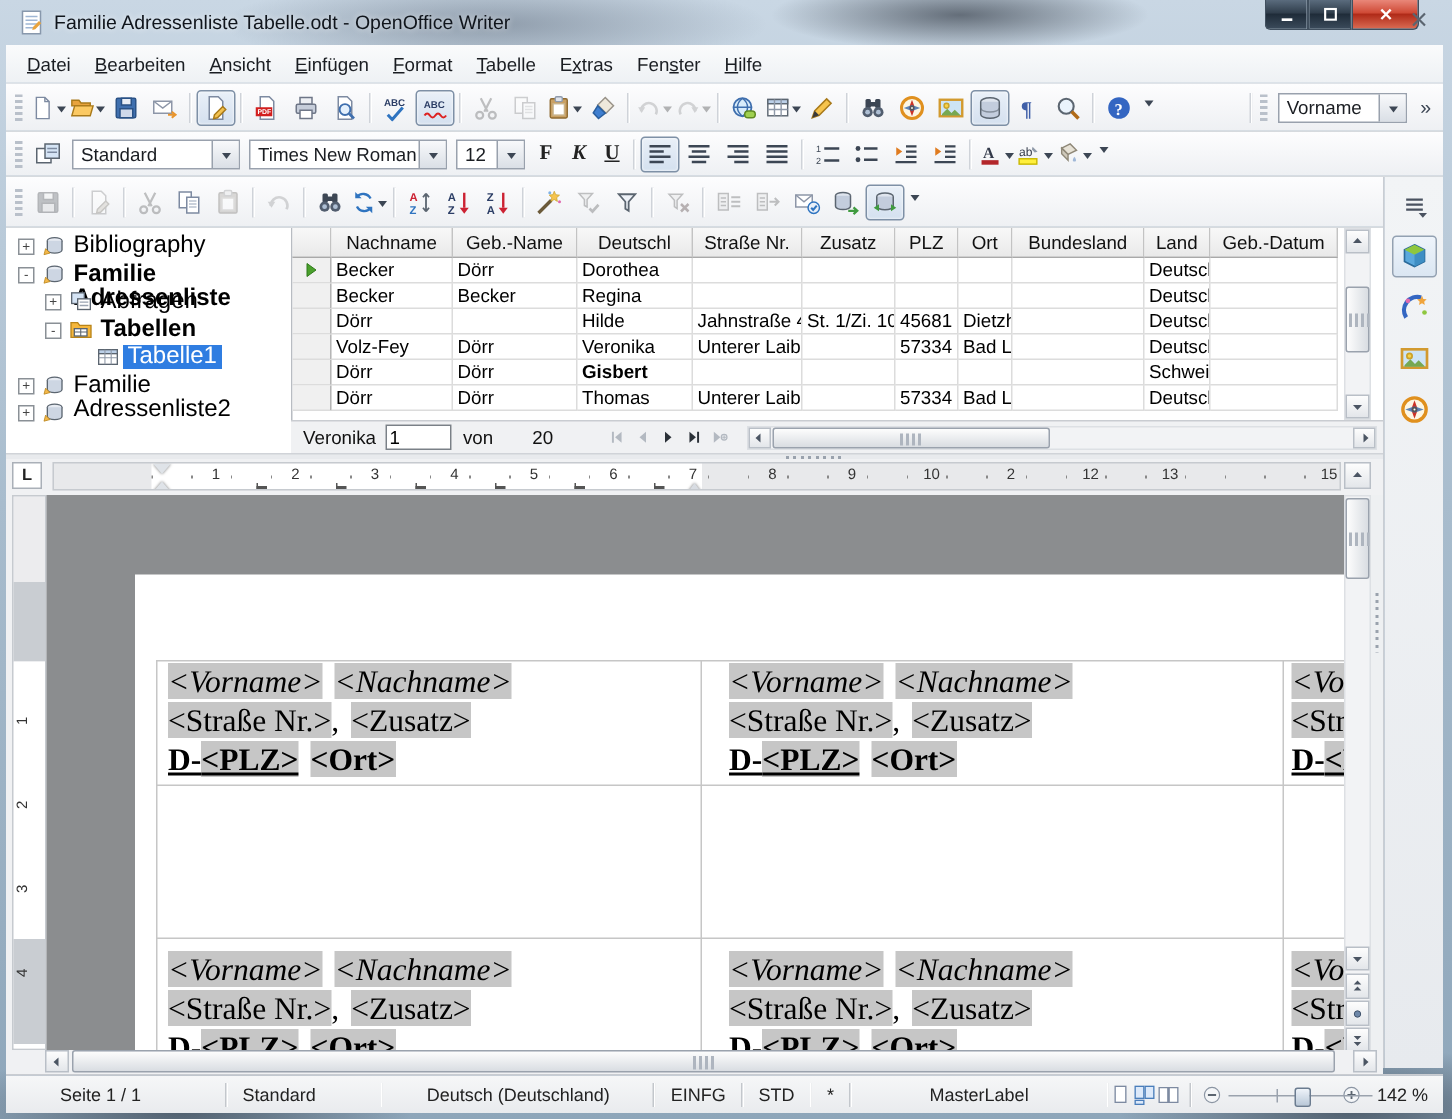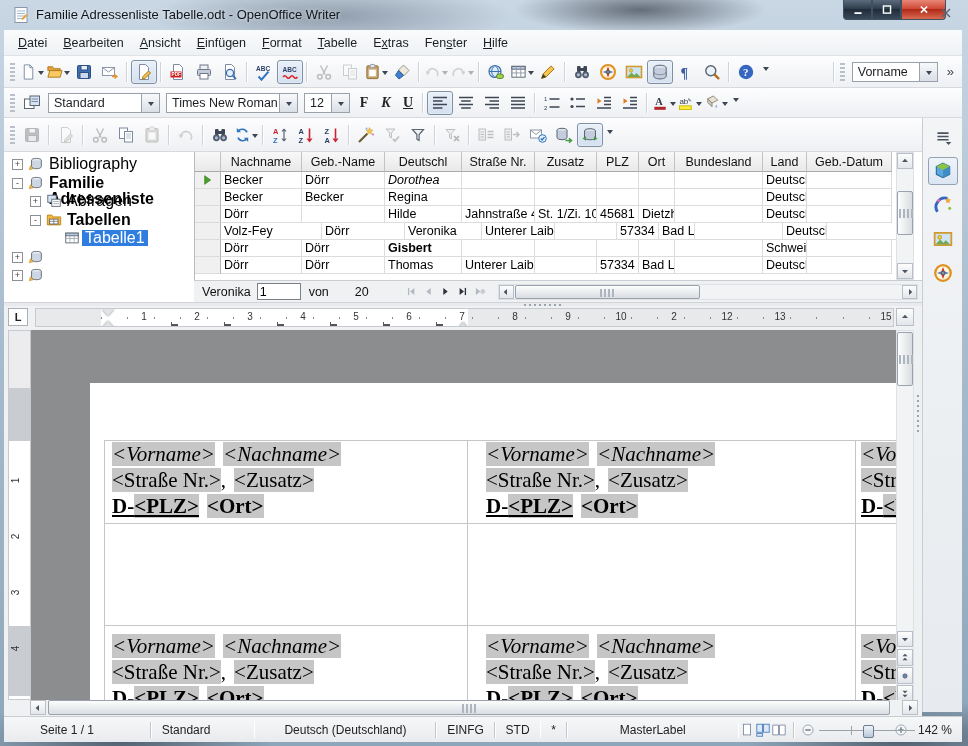--- a/index.html
+++ b/index.html
@@ -737,20 +737,21 @@
             <rect x="2" y="3.5" width="14" height="3" fill="#bcd0e8" stroke="#5b6570"></rect>
             <path d="M2 9.5h14M6.7 3.5v11M11.4 3.5v11" stroke="#8f99a8" stroke-width=".8"></path>
           </svg></span>
         <span class="tlabel sel" style="left: 78px; top: 78px;">Tabelle1</span>
         <div class="texp" style="left: 8px; top: 99.5px;">+</div>
         <span class="ticon" style="left: 24px; top: 96.5px;"><svg viewBox="0 0 18 18" xmlns="http://www.w3.org/2000/svg">
             <ellipse cx="9.5" cy="5" rx="5.5" ry="2.3" fill="#e7ebf2" stroke="#5b6570"></ellipse>
             <path d="M4 5v7c0 1.3 2.5 2.3 5.5 2.3S15 13.3 15 12V5" fill="#cdd6e3" stroke="#5b6570"></path>
             <path d="M1.5 15.5l4.5-1.2-3.3-3.3z" fill="#f4b84a" stroke="#b98418" stroke-width=".6"></path>
           </svg></span>
+        <span class="tlabel" style="left: 42px; top: 96.5px;">Familie Adressenliste2</span>
         <div class="texp" style="left: 8px; top: 118px;">+</div>
         <span class="ticon" style="left: 24px; top: 115px;"><svg viewBox="0 0 18 18" xmlns="http://www.w3.org/2000/svg">
             <ellipse cx="9.5" cy="5" rx="5.5" ry="2.3" fill="#e7ebf2" stroke="#5b6570"></ellipse>
             <path d="M4 5v7c0 1.3 2.5 2.3 5.5 2.3S15 13.3 15 12V5" fill="#cdd6e3" stroke="#5b6570"></path>
             <path d="M1.5 15.5l4.5-1.2-3.3-3.3z" fill="#f4b84a" stroke="#b98418" stroke-width=".6"></path>
           </svg></span>
       </div>
     <div class="grid" id="grid">
         <div class="gr">
           <div class="th" style="width: 26px;"></div>
@@ -766,21 +767,21 @@
           <div class="th" style="width: 85px;">Geb.-Datum</div>
         </div>
         <div class="gr">
           <div class="td tsel" style="width: 26px;">
             <svg viewBox="0 0 18 18" xmlns="http://www.w3.org/2000/svg">
               <path d="M4 2.5l9 6.5-9 6.5z" fill="#4aa02c" stroke="#2f7a1a"></path>
             </svg>
           </div>
           <div class="td" style="width: 81px;">Becker</div>
           <div class="td" style="width: 83px;">Dörr</div>
-          <div class="td" style="width: 77px; font-style: italic;">Dorothea</div>
+          <div class="td" style="width: 77px;">Dorothea</div>
           <div class="td" style="width: 73px;"></div>
           <div class="td" style="width: 62px;"></div>
           <div class="td" style="width: 42px;"></div>
           <div class="td" style="width: 36px;"></div>
           <div class="td" style="width: 88px;"></div>
           <div class="td" style="width: 44px;">Deutschl</div>
           <div class="td" style="width: 85px;"></div>
         </div>
         <div class="gr">
           <div class="td tsel" style="width: 26px;"></div>
@@ -803,21 +804,21 @@
           <div class="td" style="width: 73px;">Jahnstraße 46</div>
           <div class="td" style="width: 62px;">St. 1/Zi. 10</div>
           <div class="td" style="width: 42px;">45681</div>
           <div class="td" style="width: 36px;">Dietzhö</div>
           <div class="td" style="width: 88px;"></div>
           <div class="td" style="width: 44px;">Deutschl</div>
           <div class="td" style="width: 85px;"></div>
         </div>
         <div class="gr">
           <div class="td tsel" style="width: 26px;"></div>
-          <div class="td" style="width: 101px;">Volz-Fey</div>
+          <div class="td" style="width: 81px;">Volz-Fey</div>
           <div class="td" style="width: 83px;">Dörr</div>
           <div class="td" style="width: 77px;">Veronika</div>
           <div class="td" style="width: 73px;">Unterer Laiba</div>
           <div class="td" style="width: 62px;"></div>
           <div class="td" style="width: 42px;">57334</div>
           <div class="td" style="width: 36px;">Bad Laa</div>
           <div class="td" style="width: 88px;"></div>
           <div class="td" style="width: 44px;">Deutschl</div>
           <div class="td" style="width: 85px;"></div>
         </div>

